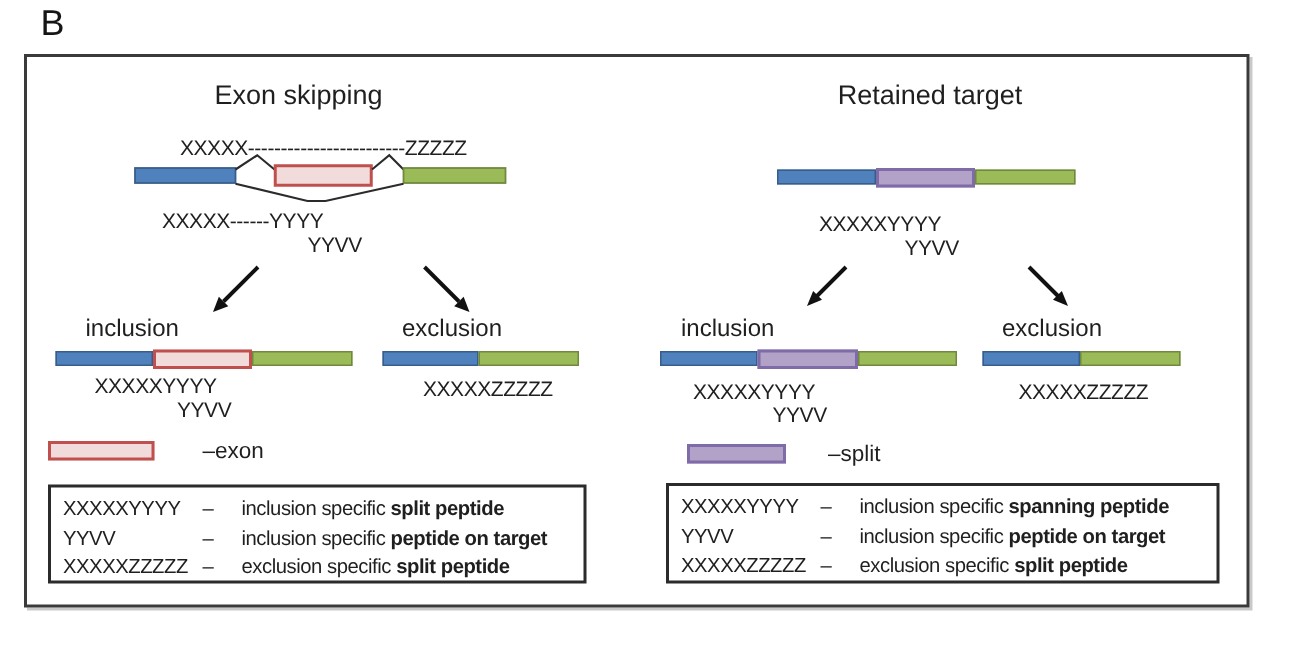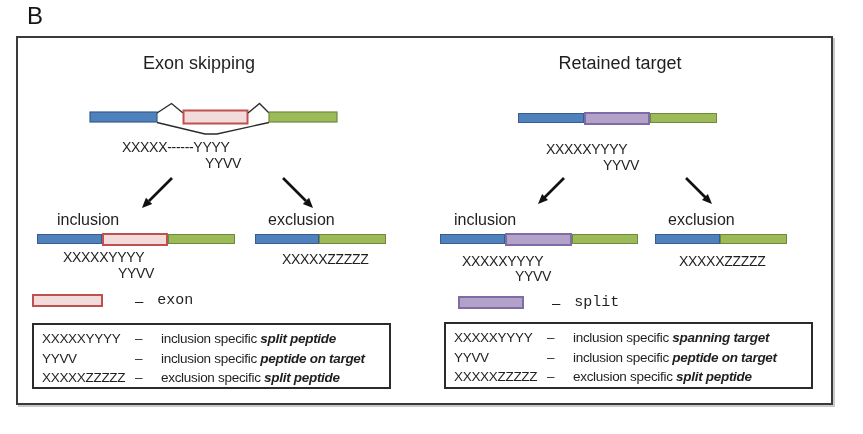--- a/index.html
+++ b/index.html
@@ -18,53 +18,54 @@
   .seg{box-sizing:border-box;height:10px;}
   .seg.blue{background:#4F81BD;border:1px solid #385D8A;}
   .seg.green{background:#9BBB59;border:1px solid #71893F;}
   .seg.alt-exon{height:13px;background:#F2DCDB;border:2px solid #C0504D;}
   .seg.intron{height:13px;background:#B3A2C7;border:2px solid #7E6BA8;}
   .swatch-row{display:flex;align-items:center;height:16px;font-size:15px;}
   .swatch{box-sizing:border-box;height:13px;}
   .swatch.exon{width:71px;background:#F2DCDB;border:2px solid #C0504D;}
   .swatch.intron{width:66px;background:#B3A2C7;border:2px solid #7E6BA8;}
   .sdash{margin-left:32px;}
-  .slabel{margin-left:14px;font-family:Liberation Mono, monospace;}
+  .slabel{}
   .legend-box{box-sizing:border-box;border:2px solid #2b2b2b;background:#fff;
               font-size:13.5px;letter-spacing:-0.3px;padding:4px 4px 0 8px;}
   .lrow{display:flex;line-height:19.5px;white-space:nowrap;}
   .lcode{width:93px;flex:none;}
   .ldash{width:26px;flex:none;}
-  .ldesc b{font-weight:bold;font-style:italic;}
+  .ldesc b{font-weight:bold;}
   svg{display:block;overflow:visible;}
 </style>
 </head>
 <body>
 
 <div class="stage">
 
   <div class="abs fig-label">B</div>
 
   <div class="abs outer-box">
 
     <section class="panel">
 
       <div class="abs title" style="left:91px;top:15px;width:180px;">Exon skipping</div>
 
+      <div class="abs code" style="left:102px;top:52px;">XXXXX------------------------ZZZZZ</div>
 
       <svg class="abs" style="left:56px;top:64px;" width="270" height="36" viewBox="0 0 270 36">
         <rect x="16" y="10" width="67" height="10" fill="#4F81BD" stroke="#385D8A" stroke-width="1.2"></rect>
         <polyline points="83,11 97.5,1.5 109,11" fill="none" stroke="#2b2b2b" stroke-width="1.4"></polyline>
         <rect x="109.5" y="8.5" width="64" height="13" fill="#F2DCDB" stroke="#C0504D" stroke-width="2"></rect>
         <polyline points="174,11 185.5,1.5 195,11" fill="none" stroke="#2b2b2b" stroke-width="1.4"></polyline>
         <rect x="195" y="10" width="68" height="10" fill="#9BBB59" stroke="#71893F" stroke-width="1.2"></rect>
         <polyline points="83,20.5 131,32 143,32 195,20.5" fill="none" stroke="#2b2b2b" stroke-width="1.4"></polyline>
       </svg>
 
-      <div class="abs code" style="left:104px;top:101px;">XXXXX------YYYY</div>
+      <div class="abs code" style="left:90px;top:101px;">XXXXX------YYYY</div>
       <div class="abs code" style="left:187px;top:117px;">YYVV</div>
 
       <svg class="abs" style="left:116px;top:138px;" width="44" height="36" viewBox="0 0 44 36">
         <line x1="38" y1="2" x2="15" y2="25" stroke="#111" stroke-width="2.6"></line>
         <polygon points="8,32 18.2,28.1 11.9,21.8" fill="#111"></polygon>
       </svg>
       <svg class="abs" style="left:259px;top:138px;" width="44" height="36" viewBox="0 0 44 36">
         <line x1="6" y1="2" x2="29" y2="25" stroke="#111" stroke-width="2.6"></line>
         <polygon points="36,32 25.8,28.1 32.1,21.8" fill="#111"></polygon>
       </svg>
@@ -152,21 +153,21 @@
       <div class="abs swatch-row" style="left:440px;top:256px;">
         <div class="swatch intron"></div>
         <span class="sdash" style="margin-left:28px;">–</span>
         <span class="slabel">split</span>
       </div>
 
       <div class="abs legend-box" style="left:426px;top:284px;width:369px;height:67px;">
         <div class="lrow">
           <span class="lcode">XXXXXYYYY</span>
           <span class="ldash">–</span>
-          <span class="ldesc"><span>inclusion specific </span><b>spanning target</b></span>
+          <span class="ldesc"><span>inclusion specific </span><b>spanning peptide</b></span>
         </div>
         <div class="lrow">
           <span class="lcode">YYVV</span>
           <span class="ldash">–</span>
           <span class="ldesc"><span>inclusion specific </span><b>peptide on target</b></span>
         </div>
         <div class="lrow">
           <span class="lcode">XXXXXZZZZZ</span>
           <span class="ldash">–</span>
           <span class="ldesc"><span>exclusion specific </span><b>split peptide</b></span>

